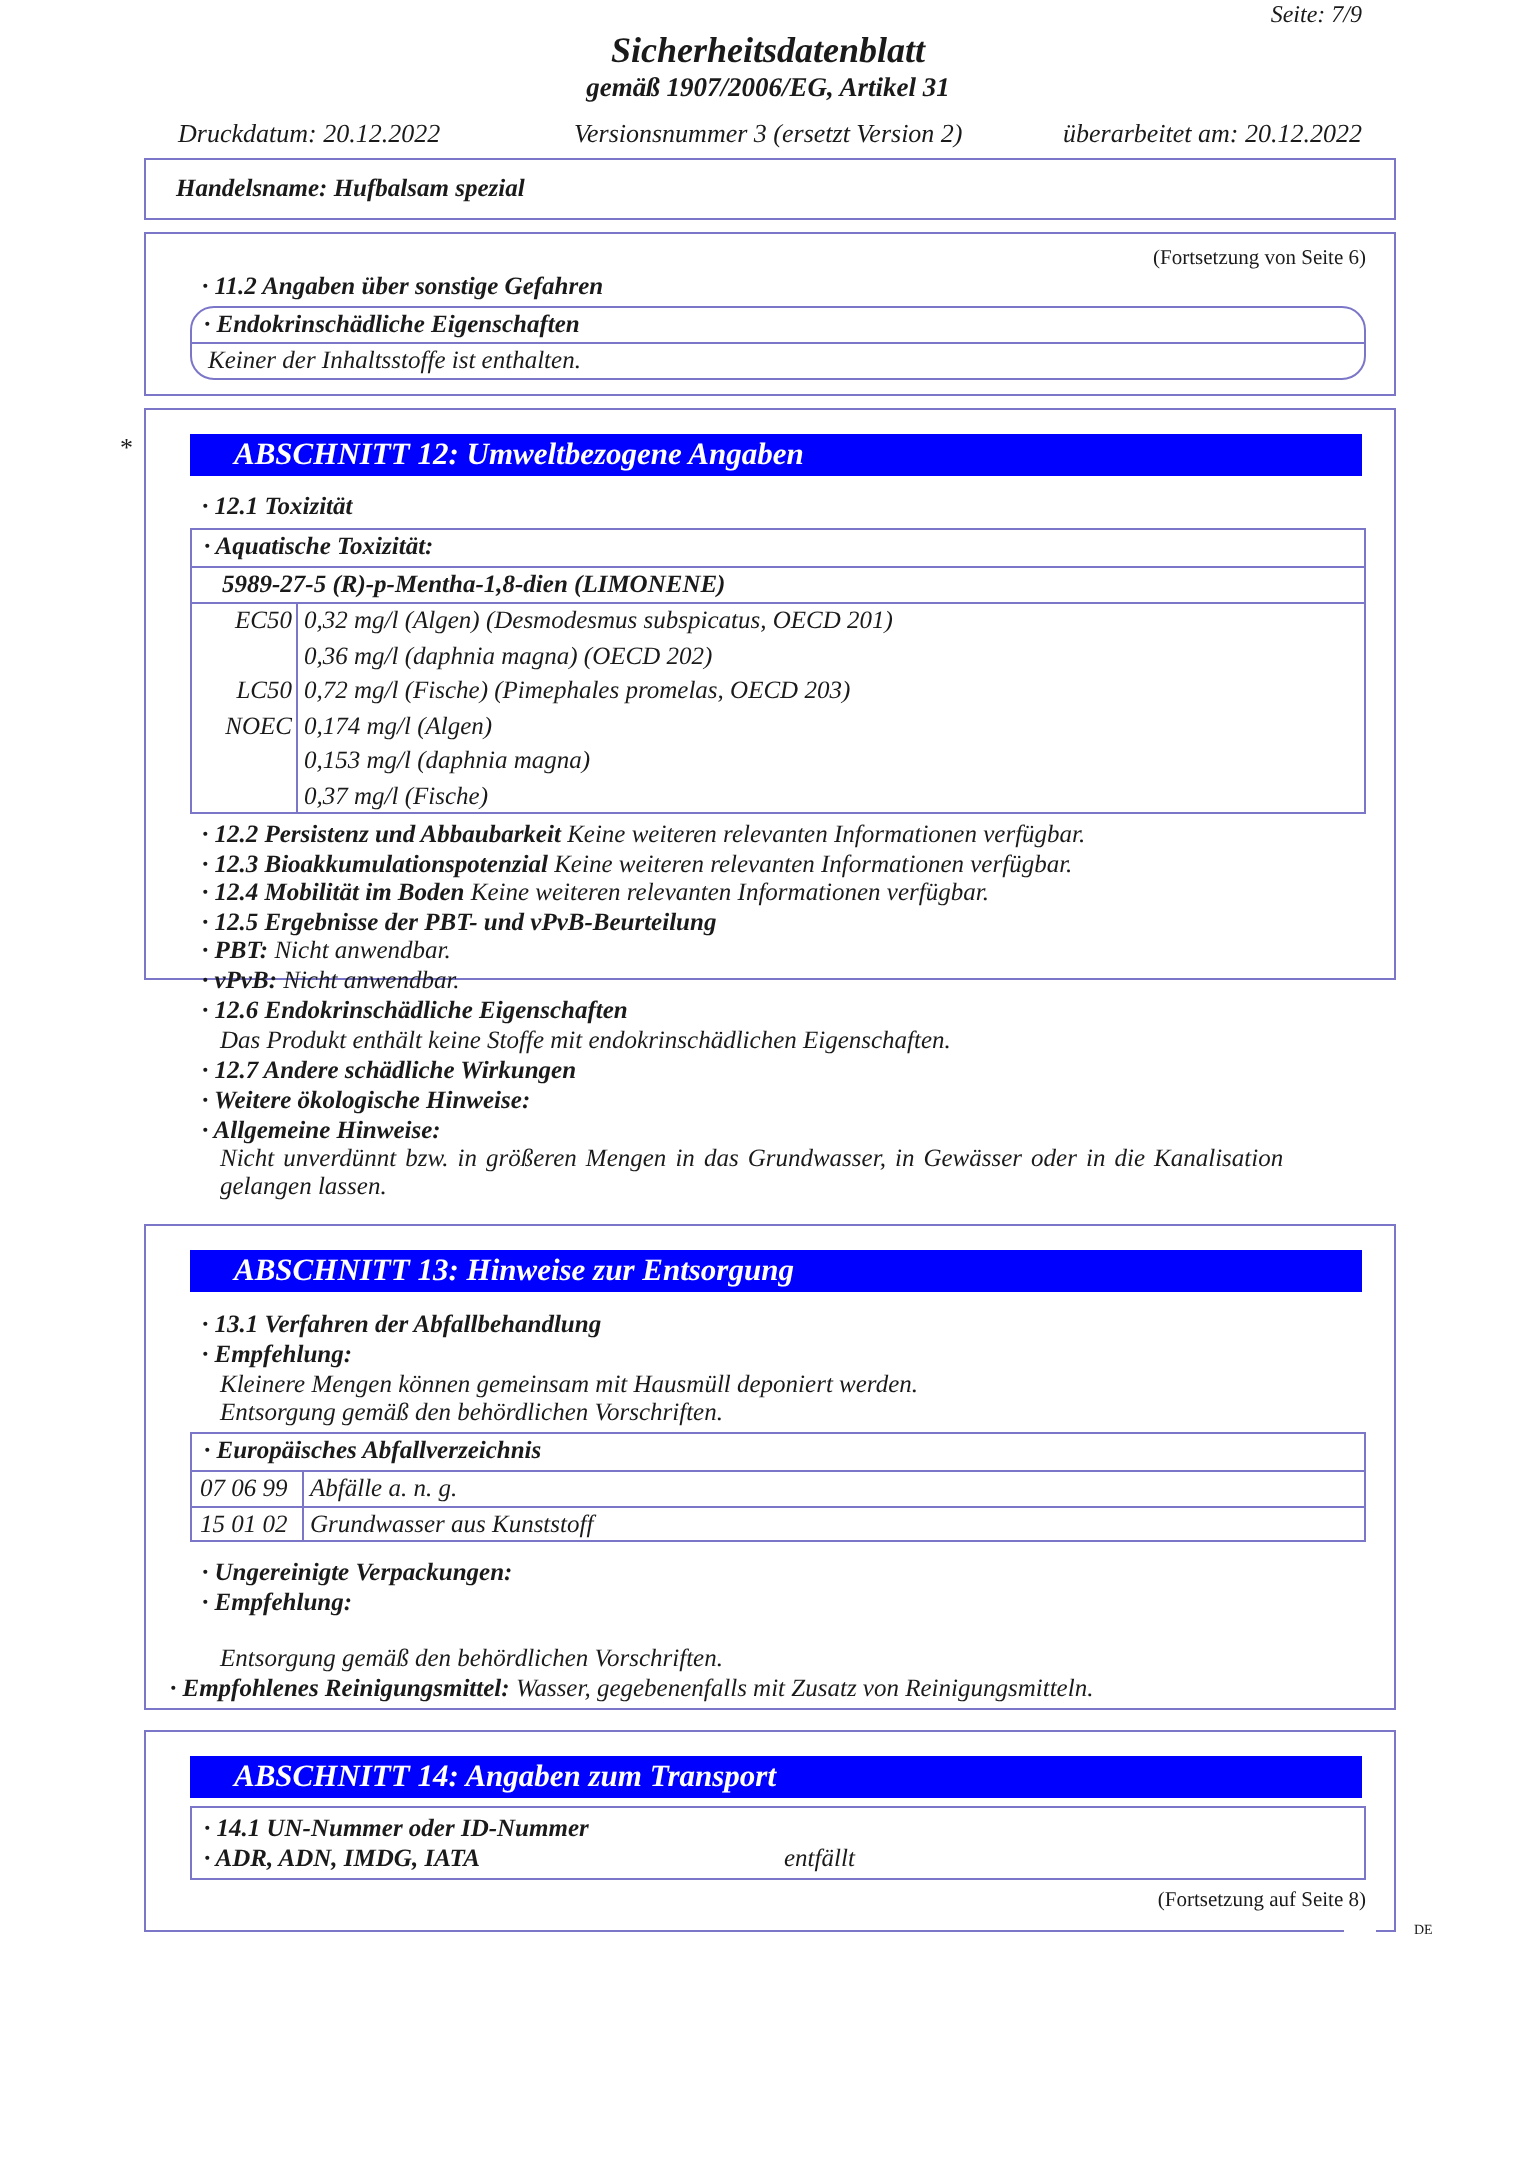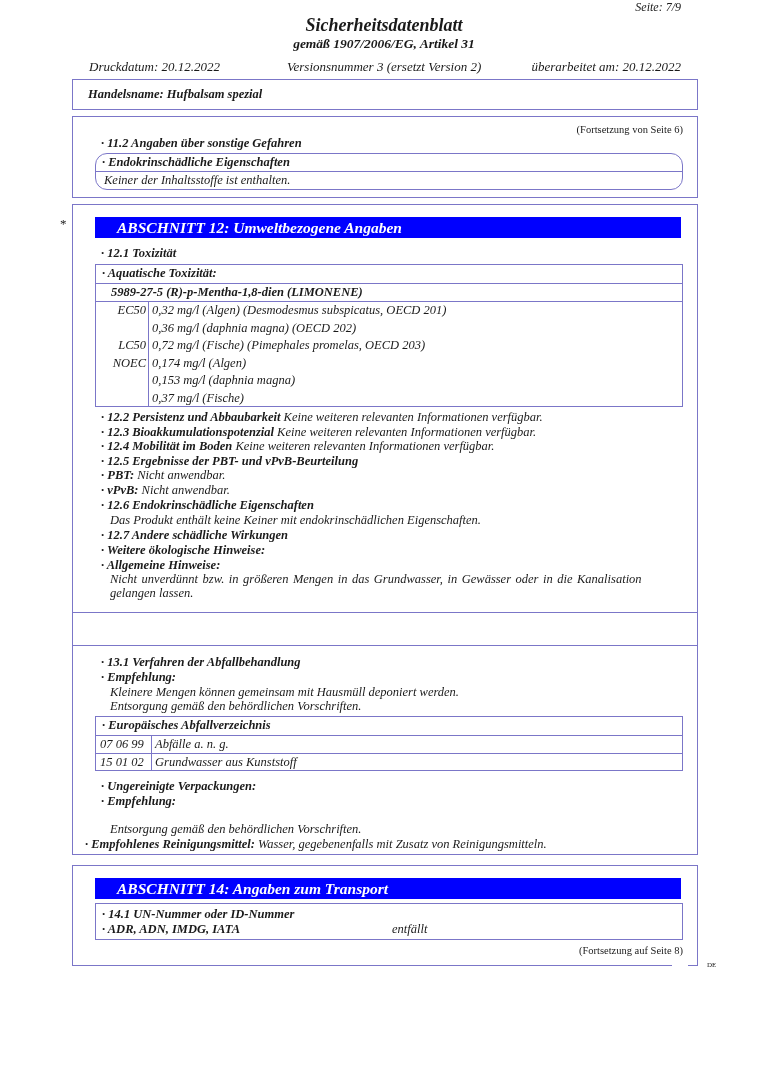--- a/index.html
+++ b/index.html
@@ -47,21 +47,21 @@
   <div class="line small" style="right:14px; top:7px;">(Fortsetzung von Seite 6)</div>
   <div class="line it b" style="left:28px; top:19px;">· 11.2 Angaben über sonstige Gefahren</div>
   <div class="tbl-border" style="left:22px; top:36px; width:588px; height:37px;border-radius:12px;">
     <div class="line it b" style="left:6px; top:1px;">· Endokrinschädliche Eigenschaften</div>
     <div class="hline" style="left:0; top:17px; width:586px;"></div>
     <div class="line it" style="left:8px; top:19px;">Keiner der Inhaltsstoffe ist enthalten.</div>
   </div>
 </div>
 
 <div class="abs" style="left:60px; top:216px; font-size:13px;">*</div>
-<div class="box" style="left:72px; top:204px; width:626px; height:442px;">
+<div class="box" style="left:72px; top:204px; width:626px; height:286px;">
   <div class="hdr-bar" style="left:22px; top:12px; width:586px;">ABSCHNITT 12: Umweltbezogene Angaben</div>
   <div class="line it b" style="left:28px; top:41px;">· 12.1 Toxizität</div>
 
   <div class="tbl-border" style="left:22px; top:59px; width:588px; height:143px;">
     <div class="line it b" style="left:6px; top:1px;">· Aquatische Toxizität:</div>
     <div class="hline" style="left:0; top:18px; width:586px;"></div>
     <div class="line it b" style="left:15px; top:20px;">5989-27-5 (R)-p-Mentha-1,8-dien (LIMONENE)</div>
     <div class="hline" style="left:0; top:36px; width:586px;"></div>
     <div class="vline" style="left:52px; top:36px; height:106px;"></div>
     <div id="tox-rows">
@@ -82,29 +82,30 @@
 
   <div id="s12-items">
       <div class="line" style="left: 28px; top: 205px;"><span class="it b">· 12.2 Persistenz und Abbaubarkeit</span><span class="it"> Keine weiteren relevanten Informationen verfügbar.</span></div>
       <div class="line" style="left: 28px; top: 219.6px;"><span class="it b">· 12.3 Bioakkumulationspotenzial</span><span class="it"> Keine weiteren relevanten Informationen verfügbar.</span></div>
       <div class="line" style="left: 28px; top: 234.2px;"><span class="it b">· 12.4 Mobilität im Boden</span><span class="it"> Keine weiteren relevanten Informationen verfügbar.</span></div>
       <div class="line" style="left: 28px; top: 248.8px;"><span class="it b">· 12.5 Ergebnisse der PBT- und vPvB-Beurteilung</span><span class="it"></span></div>
       <div class="line" style="left: 28px; top: 263.4px;"><span class="it b">· PBT:</span><span class="it"> Nicht anwendbar.</span></div>
       <div class="line" style="left: 28px; top: 278px;"><span class="it b">· vPvB:</span><span class="it"> Nicht anwendbar.</span></div>
       <div class="line" style="left: 28px; top: 292.6px;"><span class="it b">· 12.6 Endokrinschädliche Eigenschaften</span><span class="it"></span></div>
     </div>
-  <div class="line it" style="left:37px; top:308px;">Das Produkt enthält keine Keiner mit endokrinschädlichen Eigenschaften.</div>
+  <div class="line it" style="left:37px; top:308px;">Das Produkt enthält keine Stoffe mit endokrinschädlichen Eigenschaften.</div>
   <div class="line it b" style="left:28px; top:323px;">· 12.7 Andere schädliche Wirkungen</div>
   <div class="line it b" style="left:28px; top:338px;">· Weitere ökologische Hinweise:</div>
   <div class="line it b" style="left:28px; top:353px;">· Allgemeine Hinweise:</div>
   <div class="line it" style="left:37px; top:367px; word-spacing:1.4px;">Nicht unverdünnt bzw. in größeren Mengen in das Grundwasser, in Gewässer oder in die Kanalisation</div>
   <div class="line it" style="left:37px; top:381px;">gelangen lassen.</div>
 </div>
 
 <div class="box" style="left:72px; top:612px; width:626px; height:243px;">
+  <div class="hdr-bar" style="left:22px; top:12px; width:586px;">ABSCHNITT 13: Hinweise zur Entsorgung</div>
   <div class="line it b" style="left:28px; top:42px;">· 13.1 Verfahren der Abfallbehandlung</div>
   <div class="line it b" style="left:28px; top:57px;">· Empfehlung:</div>
   <div class="line it" style="left:37px; top:72px;">Kleinere Mengen können gemeinsam mit Hausmüll deponiert werden.</div>
   <div class="line it" style="left:37px; top:86px;">Entsorgung gemäß den behördlichen Vorschriften.</div>
 
   <div class="tbl-border" style="left:22px; top:103px; width:588px; height:55px;">
     <div class="line it b" style="left:6px; top:1px;">· Europäisches Abfallverzeichnis</div>
     <div class="hline" style="left:0; top:18px; width:586px;"></div>
     <div class="hline" style="left:0; top:36px; width:586px;"></div>
     <div class="vline" style="left:55px; top:18px; height:36px;"></div>

